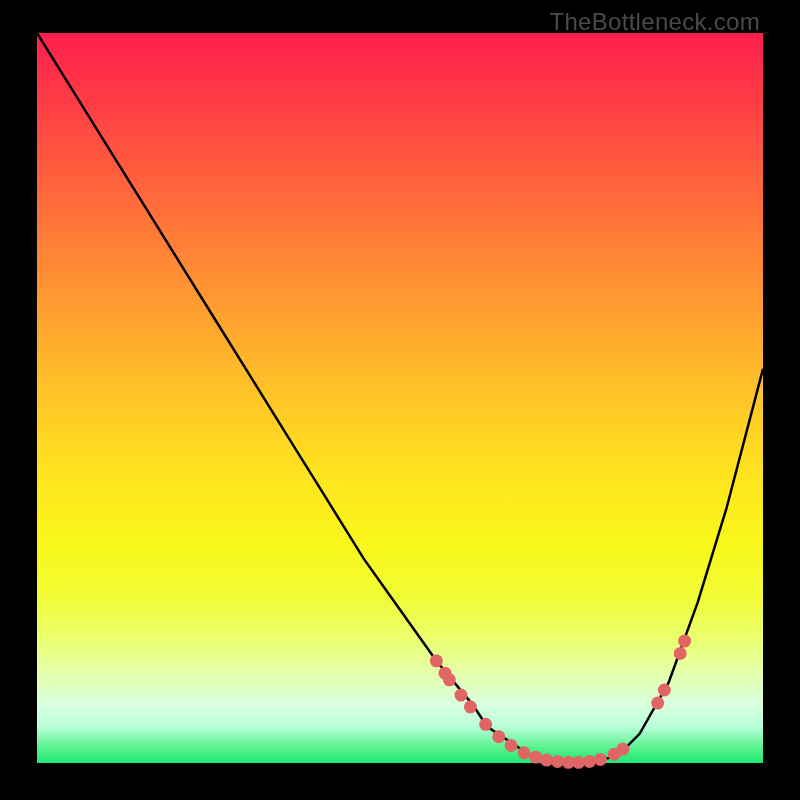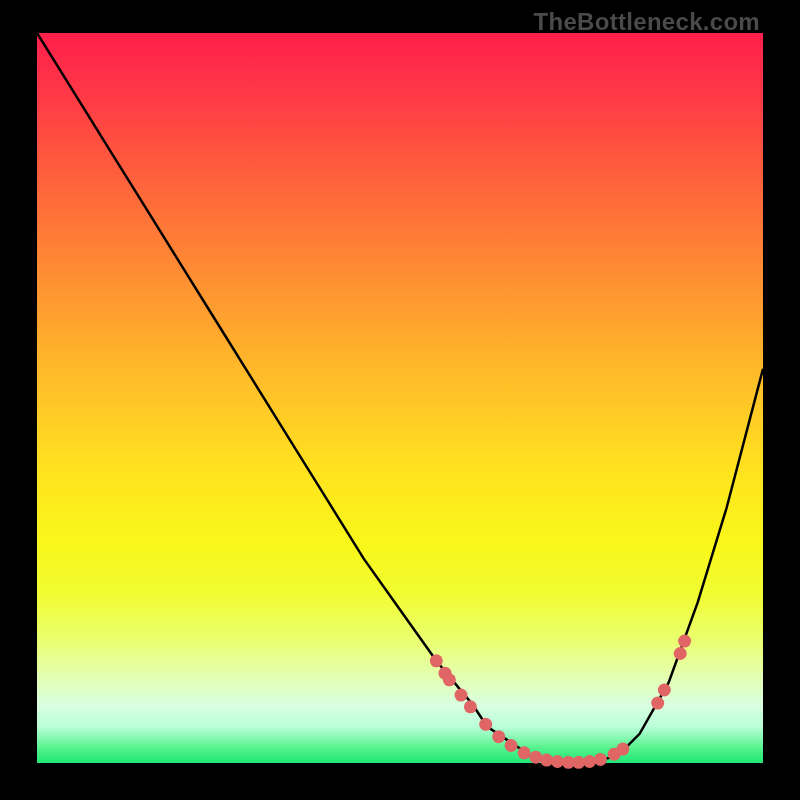--- a/index.html
+++ b/index.html
@@ -15,21 +15,21 @@
     #ffe31f 60%,
     #f9f71a 70%,
     #f1fc33 77%,
     #eaff6e 83%,
     #e4ffaf 88%,
     #d9ffe0 92%,
     #baffd9 95%,
     #55f28c 98%,
     #1ee876 100%);
   }
-  .watermark { position: absolute; top: 8px; right: 40px; color: #4a4a4a; font-size: 24px; font-weight: 700; letter-spacing: 0.3px; }
+  .watermark { position: absolute; top: 8px; right: 40px; color: #4a4a4a; font-size: 24px; font-weight: 400; letter-spacing: 0.3px; }
   svg.curve { position: absolute; inset: 0; width: 100%; height: 100%; overflow: visible; }
 </style>
 </head>
 <body>
 
 <div class="container">
   <div class="watermark">TheBottleneck.com</div>
   <div class="chart-area">
     <div class="gradient-bg"></div>
     <svg class="curve" viewBox="0 0 726 730" preserveAspectRatio="none">

